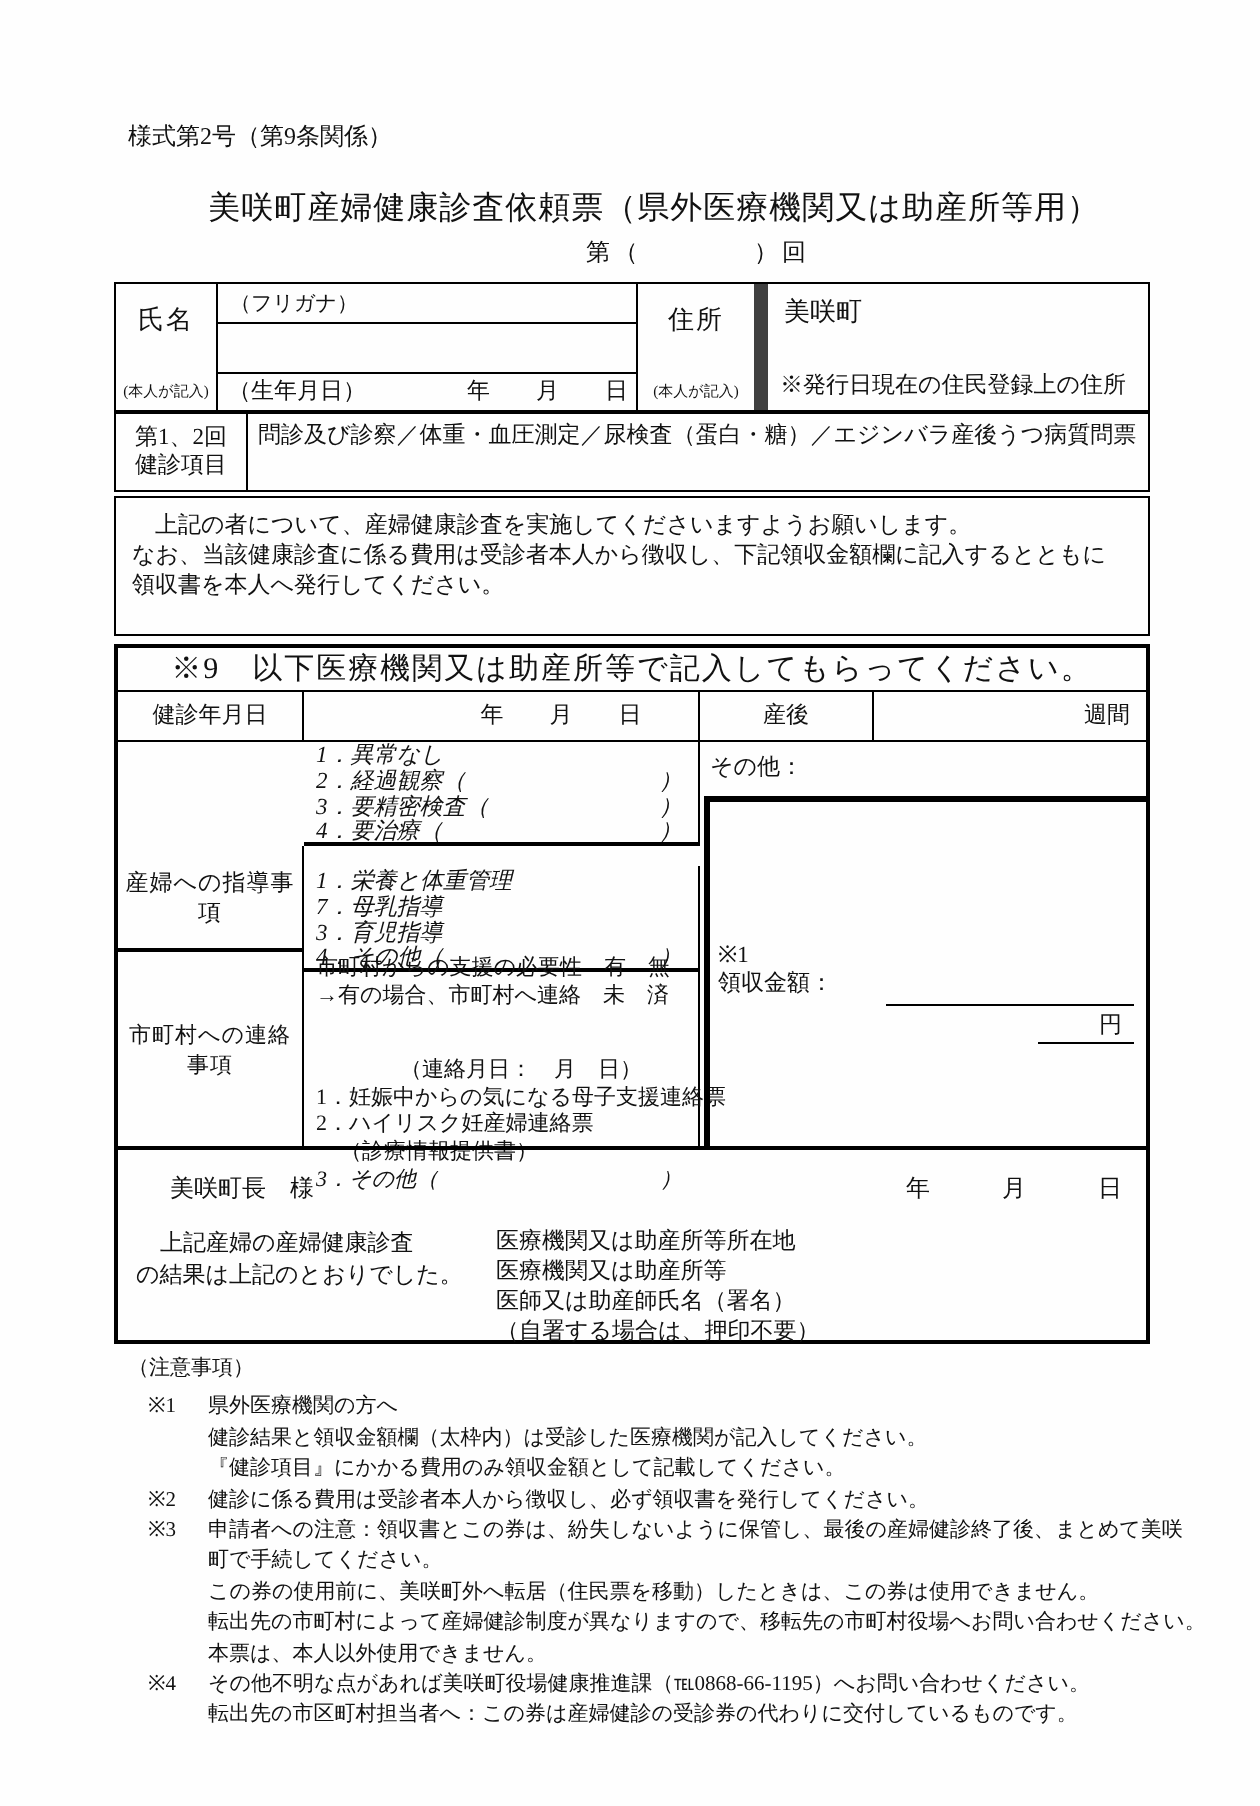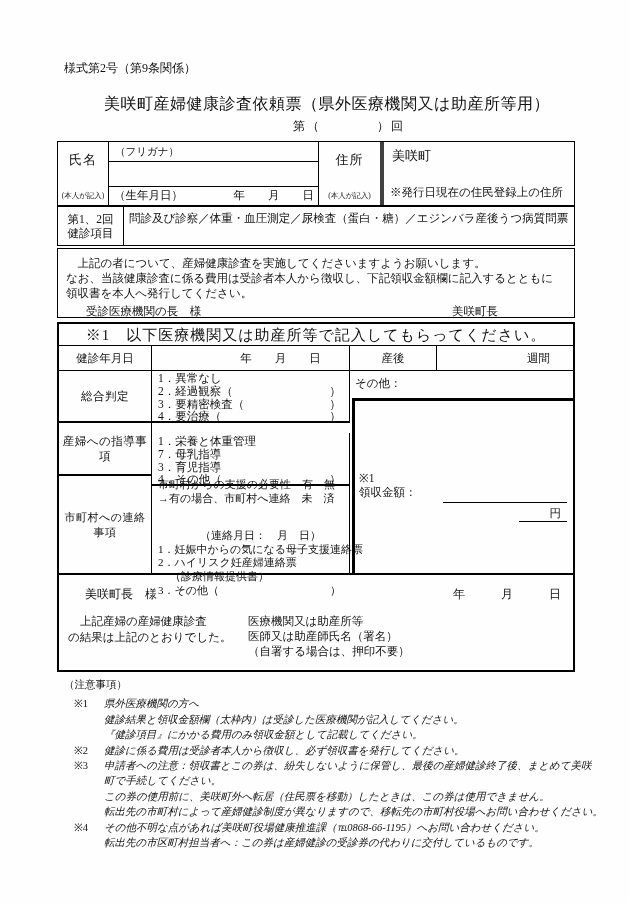--- a/index.html
+++ b/index.html
@@ -10,21 +10,21 @@
   }
   .abs{position:absolute;}
   .nowrap{white-space:nowrap;}
   
   .form-no{left:64px;top:60px;font-size:12px;}
   .title{left:12px;top:94px;width:630px;text-align:center;font-size:16px;letter-spacing:0.5px;}
   .round{left:0;top:118px;width:630px;text-align:center;font-size:12px;letter-spacing:2px;margin-left:34px;}
   
   .t1{left:57px;top:141px;width:518px;height:65px;border:1.5px solid #000;display:flex;font-size:11.5px;}
   .t1-colA{width:51px;border-right:1px solid #000;position:relative;}
-  .t1-colC{width:65px;border-right:4px solid #404040;position:relative;text-decoration:underline;}
+  .t1-colC{width:65px;border-right:7px solid #404040;position:relative;text-decoration:underline;}
   .big-label{position:absolute;top:9px;width:100%;text-align:center;font-size:13px;letter-spacing:1px;}
   .tiny-note{position:absolute;bottom:4px;width:100%;text-align:center;font-size:7.5px;}
   .t1-colB{width:210px;border-right:1px solid #000;display:flex;flex-direction:column;}
   .t1-b1{height:20px;border-bottom:1px solid #000;padding:3px 0 0 6px;font-size:10.5px;}
   .t1-b2{height:25px;border-bottom:1px solid #000;}
   .t1-b3{height:17px;display:flex;justify-content:space-between;align-items:flex-end;padding:0 4px 1px 5px;}
   .t1-colD{flex:1;position:relative;}
   .t1-d1{position:absolute;top:5px;left:8px;font-size:13px;}
   .t1-d2{position:absolute;bottom:5px;left:6px;font-size:11.5px;}
   
@@ -37,30 +37,30 @@
   .t3-addr{position:relative;margin-top:3px;height:15px;}
   .t3-addr .to{margin-left:20px;}
   .t3-addr .from{position:absolute;left:386px;top:0;}
   
   .bigbox{left:57px;top:322px;width:518px;height:350px;border:2px solid #000;}
   .bb-header{position:absolute;left:0;top:0;width:514px;height:22px;border-bottom:1px solid #000;text-align:center;font-size:15px;letter-spacing:1px;line-height:22px;}
   .bb-row1{position:absolute;left:0;top:22px;width:514px;height:25px;border-bottom:1px solid #000;display:flex;font-size:11.5px;}
   .bb-r1c1{width:93px;border-right:1px solid #000;text-align:center;line-height:24px;}
   .bb-r1c2{width:198px;border-right:1px solid #000;text-align:center;padding-left:60px;line-height:24px;}
   .bb-r1c3{width:87px;border-right:1px solid #000;text-align:center;line-height:24px;}
-  .bb-r1c4{flex:1;text-align:right;padding-right:23px;line-height:24px;}
+  .bb-r1c4{flex:1;text-align:right;padding-right:8px;line-height:24px;}
   .cell{position:absolute;font-size:11.5px;}
   .lab{display:flex;align-items:center;justify-content:center;text-align:center;letter-spacing:0.5px;}
   .c-judge-label{left:0;top:47px;width:93px;height:52px;border-right:1px solid #000;border-bottom:2px solid #000;}
   .c-judge-list{left:93px;top:47px;width:198px;height:52px;border-right:1px solid #000;border-bottom:2px solid #000;padding-top:1px;}
   .c-guide-label{left:0;top:99px;width:93px;height:53px;border-right:1px solid #000;border-bottom:2px solid #000;}
   .c-guide-list{left:93px;top:109px;width:198px;height:53px;border-right:1px solid #000;border-bottom:2px solid #000;padding-top:2px;}
   .c-contact-label{left:0;top:152px;width:93px;height:97px;border-right:1px solid #000;font-size:11px;}
   .c-contact-list{left:93px;top:152px;width:198px;height:97px;border-right:1px solid #000;padding-top:2px;font-size:11px;}
-  .li{display:flex;justify-content:space-between;padding:0 8px 0 6px;line-height:12.8px;}
+  .li{display:flex;justify-content:space-between;padding:0 8px 0 6px;line-height:12.8px;font-style:italic;}
   .cl{padding:0 8px 0 6px;line-height:13.6px;}
   .cl.ind1{padding-left:48px;margin-top:24px;}
   .cl.ind2{padding-left:18px;}
   .c-other{left:291px;top:47px;width:223px;height:27px;padding:5px 0 0 5px;}
   .boldbox{position:absolute;left:293px;top:74px;width:221px;height:175px;border-left:3px solid #000;border-top:3px solid #000;}
   .bx-ref{position:absolute;left:4px;top:70px;font-size:11.5px;line-height:14px;}
   .bx-rule{position:absolute;left:88px;top:101px;width:124px;border-top:1px solid #000;}
   .bx-yen{position:absolute;left:164px;top:104px;width:48px;border-bottom:1px solid #000;text-align:right;padding-right:6px;font-size:11.5px;line-height:16px;}
   .bb-divider{position:absolute;left:0;top:249px;width:514px;border-top:2.5px solid #000;}
   .bt-mayor{left:26px;top:262px;font-size:12px;}
@@ -68,21 +68,21 @@
   .bt-res1{left:21px;top:290px;font-size:11.5px;}
   .bt-res2{left:9px;top:306px;font-size:11.5px;}
   .bt-provider{left:189px;top:290px;font-size:11.5px;line-height:15px;}
   .bt-provider div{white-space:nowrap;}
   
   .notes{left:64px;top:677px;width:540px;font-size:10.5px;line-height:15.4px;}
   .note-heading{margin-bottom:4px;}
   .note-item{display:flex;padding-left:10px;}
   .note-label{width:30px;flex:none;}
   .note-lines{display:flex;flex-direction:column;}
-  .note-lines span{white-space:nowrap;font-style:italic;}
+  .note-lines span{white-space:nowrap;}
 </style>
 </head>
 <body>
 
 <div class="page">
 
   <div class="abs form-no nowrap">様式第2号（第9条関係）</div>
   <div class="abs title nowrap">美咲町産婦健康診査依頼票（県外医療機関又は助産所等用）</div>
   <div class="abs round nowrap">第（　　　　）回</div>
 
@@ -114,37 +114,32 @@
       <div>第1、2回</div>
       <div>健診項目</div>
     </div>
     <div class="t2-content">問診及び診察／体重・血圧測定／尿検査（蛋白・糖）／エジンバラ産後うつ病質問票</div>
   </div>
 
   <div class="t3">
     <div class="indent nowrap">上記の者について、産婦健康診査を実施してくださいますようお願いします。</div>
     <div class="nowrap">なお、当該健康診査に係る費用は受診者本人から徴収し、下記領収金額欄に記入するとともに</div>
     <div class="nowrap">領収書を本人へ発行してください。</div>
-    <div class="t3-addr">
-      <span class="to nowrap">受診医療機関の長　様</span>
-      <span class="from nowrap">美咲町長</span>
-    </div>
   </div>
 
   <div class="abs bigbox">
-    <div class="bb-header nowrap">※1　以下医療機関又は助産所等で記入してもらってください。</div>
+    <div class="bb-header nowrap">※9　以下医療機関又は助産所等で記入してもらってください。</div>
 
     <div class="bb-row1">
       <div class="bb-r1c1">健診年月日</div>
       <div class="bb-r1c2">年　　月　　日</div>
       <div class="bb-r1c3">産後</div>
       <div class="bb-r1c4">週間</div>
     </div>
 
-    <div class="cell lab c-judge-label">総合判定</div>
     <div class="cell c-judge-list">
       <div class="li">
           <span>1．異常なし</span>
           <span></span>
         </div>
       <div class="li">
           <span>2．経過観察（</span>
           <span>）</span>
         </div>
       <div class="li">
@@ -202,20 +197,21 @@
       <div class="bx-yen">円</div>
     </div>
 
     <div class="bb-divider"></div>
 
     <div class="cell bt-mayor nowrap">美咲町長　様</div>
     <div class="cell bt-date nowrap">年　　　月　　　日</div>
     <div class="cell bt-res1 nowrap">上記産婦の産婦健康診査</div>
     <div class="cell bt-res2 nowrap">の結果は上記のとおりでした。</div>
     <div class="cell bt-provider">
+      <div>医療機関又は助産所等所在地</div>
       <div>医療機関又は助産所等</div>
       <div>医師又は助産師氏名（署名）</div>
       <div>（自署する場合は、押印不要）</div>
     </div>
   </div>
 
   <div class="abs notes">
     <div class="note-heading">（注意事項）</div>
     <div class="note-item">
       <span class="note-label">※1</span>
@@ -231,20 +227,21 @@
         <span>健診に係る費用は受診者本人から徴収し、必ず領収書を発行してください。</span>
       </span>
     </div>
     <div class="note-item">
       <span class="note-label">※3</span>
       <span class="note-lines">
         <span>申請者への注意：領収書とこの券は、紛失しないように保管し、最後の産婦健診終了後、まとめて美咲</span>
         <span>町で手続してください。</span>
         <span>この券の使用前に、美咲町外へ転居（住民票を移動）したときは、この券は使用できません。</span>
         <span>転出先の市町村によって産婦健診制度が異なりますので、移転先の市町村役場へお問い合わせください。</span>
+        <span>本票は、本人以外使用できません。</span>
       </span>
     </div>
     <div class="note-item">
       <span class="note-label">※4</span>
       <span class="note-lines">
         <span>その他不明な点があれば美咲町役場健康推進課（℡0868-66-1195）へお問い合わせください。</span>
         <span>転出先の市区町村担当者へ：この券は産婦健診の受診券の代わりに交付しているものです。</span>
       </span>
     </div>
   </div>

